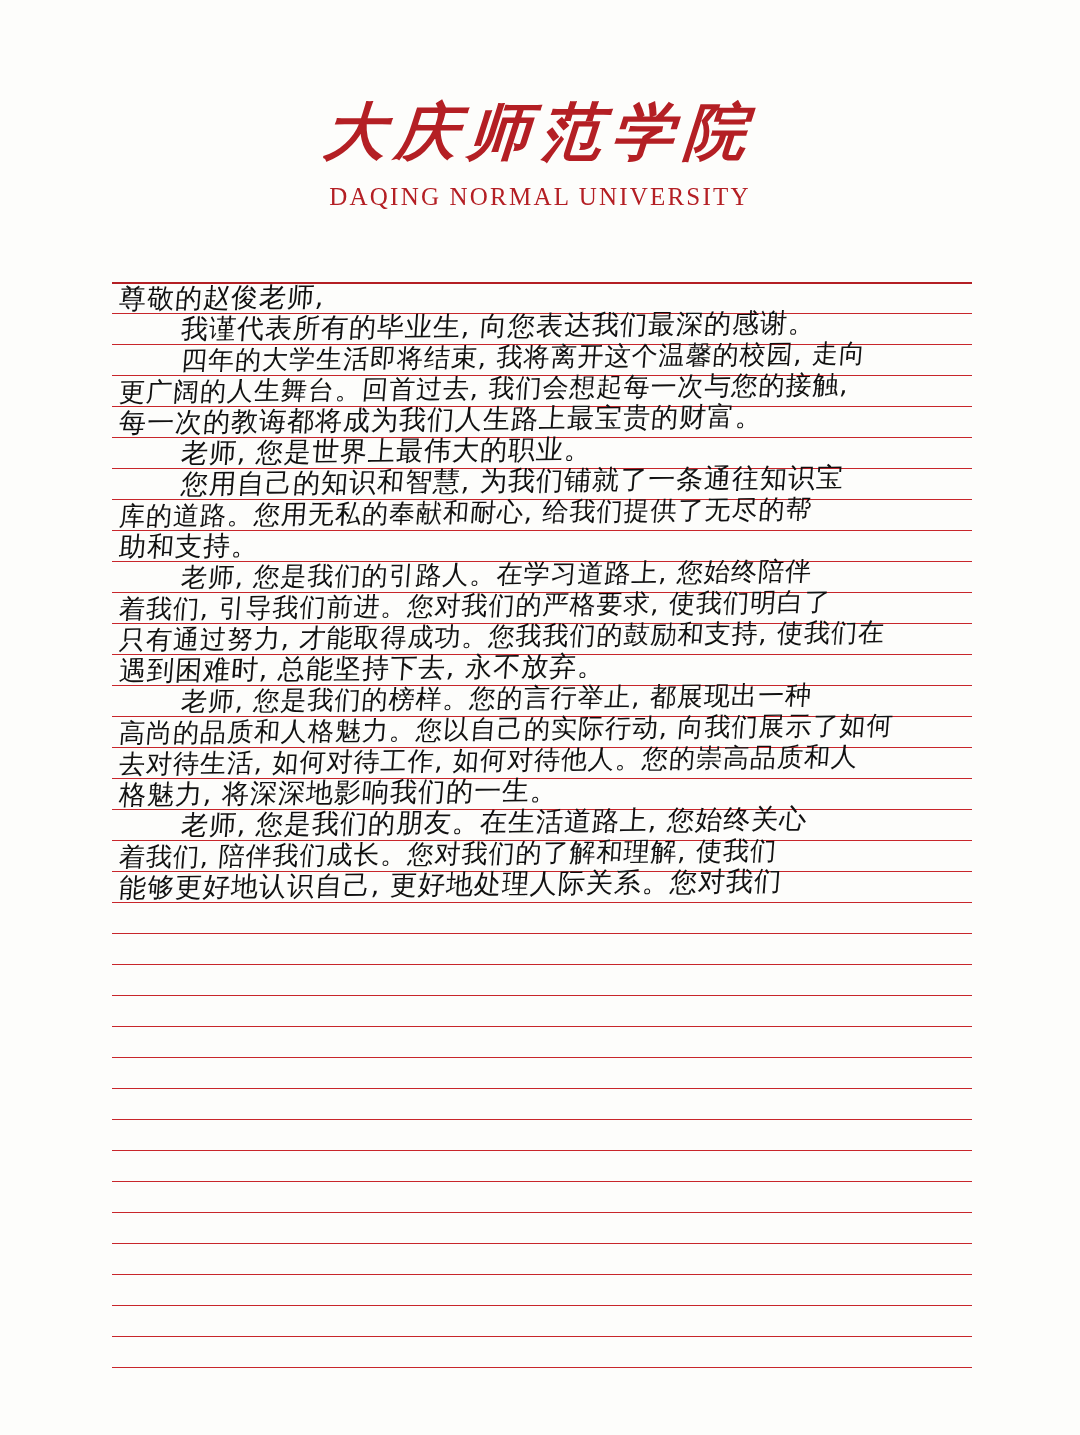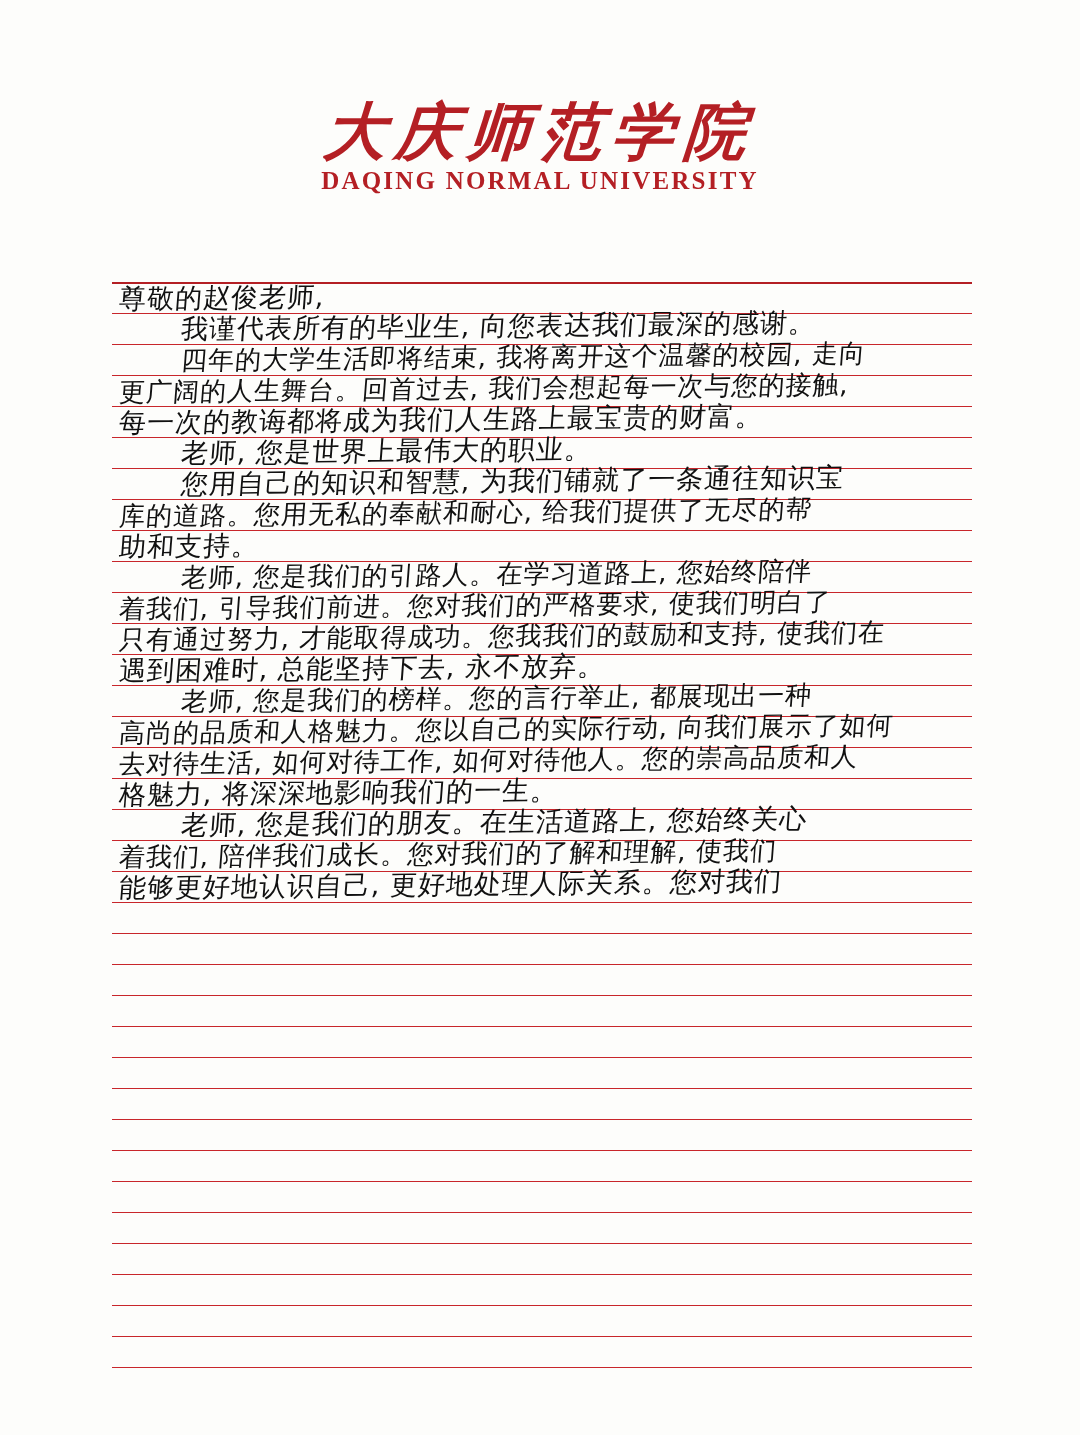--- a/index.html
+++ b/index.html
@@ -30,26 +30,26 @@
     font-family: "DejaVu Sans", sans-serif;
     font-size: 62px;
     line-height: 1.15;
     letter-spacing: 10px;
     color: #b41f24;
     font-weight: 700;
     font-style: italic;
     transform: skewX(-4deg);
   }
   .letterhead-en {
-    margin-top: 0;
+    margin-top: 16px;
     font-family: "Liberation Serif", serif;
     font-size: 25px;
     letter-spacing: 2.2px;
     color: #b41f24;
-    font-weight: 700;
+    font-weight: 400;
   }
 
   
   .rules {
     position: absolute;
     left: 112px;
     top: 282px;
     width: 860px;
     height: 1120px;
   }

